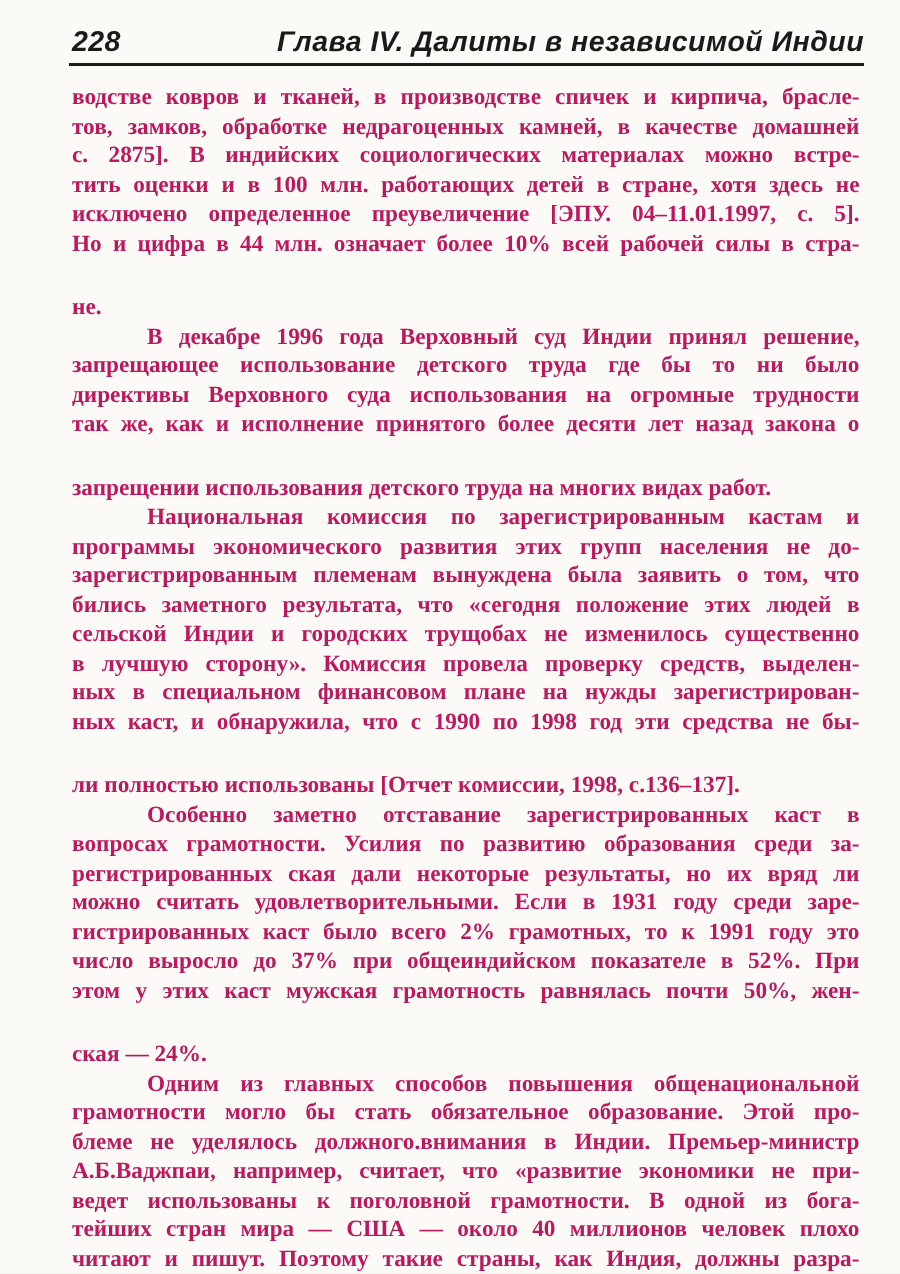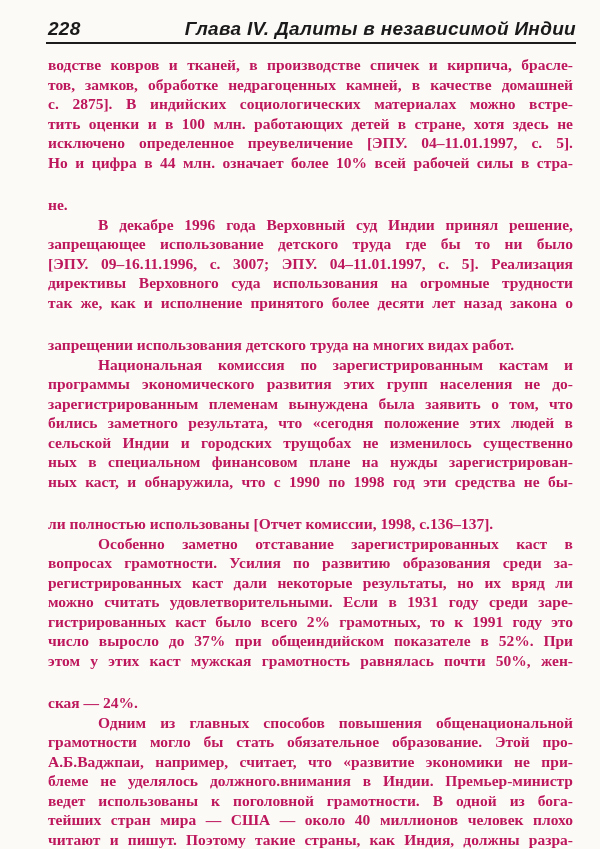--- a/index.html
+++ b/index.html
@@ -77,49 +77,49 @@
         <div class="line">тов, замков, обработке недрагоценных камней, в качестве домашней</div>
         <div class="line">с. 2875]. В индийских социологических материалах можно встре-</div>
         <div class="line">тить оценки и в 100 млн. работающих детей в стране, хотя здесь не</div>
         <div class="line">исключено определенное преувеличение [ЭПУ. 04–11.01.1997, с. 5].</div>
         <div class="line">Но и цифра в 44 млн. означает более 10% всей рабочей силы в стра-</div>
         <div class="line lastline">не.</div>
       </div>
       <div class="paragraph">
         <div class="line indent">В декабре 1996 года Верховный суд Индии принял решение,</div>
         <div class="line">запрещающее использование детского труда где бы то ни было</div>
-        <div class="line">[ЭПУ. 09–16.11.1996, с. 3007; ЭПУ. 04–11.01.1997, с. 5]. Реализация</div>
         <div class="line">директивы Верховного суда использования на огромные трудности</div>
         <div class="line">так же, как и исполнение принятого более десяти лет назад закона о</div>
         <div class="line lastline">запрещении использования детского труда на многих видах работ.</div>
       </div>
       <div class="paragraph">
         <div class="line indent">Национальная комиссия по зарегистрированным кастам и</div>
         <div class="line">программы экономического развития этих групп населения не до-</div>
         <div class="line">зарегистрированным племенам вынуждена была заявить о том, что</div>
         <div class="line">бились заметного результата, что «сегодня положение этих людей в</div>
         <div class="line">сельской Индии и городских трущобах не изменилось существенно</div>
+        <div class="line">в лучшую сторону». Комиссия провела проверку средств, выделен-</div>
         <div class="line">ных в специальном финансовом плане на нужды зарегистрирован-</div>
         <div class="line">ных каст, и обнаружила, что с 1990 по 1998 год эти средства не бы-</div>
         <div class="line lastline">ли полностью использованы [Отчет комиссии, 1998, с.136–137].</div>
       </div>
       <div class="paragraph">
         <div class="line indent">Особенно заметно отставание зарегистрированных каст в</div>
         <div class="line">вопросах грамотности. Усилия по развитию образования среди за-</div>
-        <div class="line">регистрированных каст дали некоторые результаты, но их вряд ли</div>
+        <div class="line">регистрированных ская дали некоторые результаты, но их вряд ли</div>
         <div class="line">можно считать удовлетворительными. Если в 1931 году среди заре-</div>
         <div class="line">гистрированных каст было всего 2% грамотных, то к 1991 году это</div>
         <div class="line">число выросло до 37% при общеиндийском показателе в 52%. При</div>
         <div class="line">этом у этих каст мужская грамотность равнялась почти 50%, жен-</div>
         <div class="line lastline">ская — 24%.</div>
       </div>
       <div class="paragraph">
         <div class="line indent">Одним из главных способов повышения общенациональной</div>
         <div class="line">грамотности могло бы стать обязательное образование. Этой про-</div>
+        <div class="line">блеме не уделялось должного.внимания в Индии. Премьер-министр</div>
         <div class="line">А.Б.Ваджпаи, например, считает, что «развитие экономики не при-</div>
-        <div class="line">блеме не уделялось должного.внимания в Индии. Премьер-министр</div>
         <div class="line">ведет использованы к поголовной грамотности. В одной из бога-</div>
         <div class="line">тейших стран мира — США — около 40 миллионов человек плохо</div>
         <div class="line">читают и пишут. Поэтому такие страны, как Индия, должны разра-</div>
         <div class="line">ботать собственные программы борьбы с неграмотностью, отве-</div>
       </div>
     </div>
 </div>
 
 </body></html>

